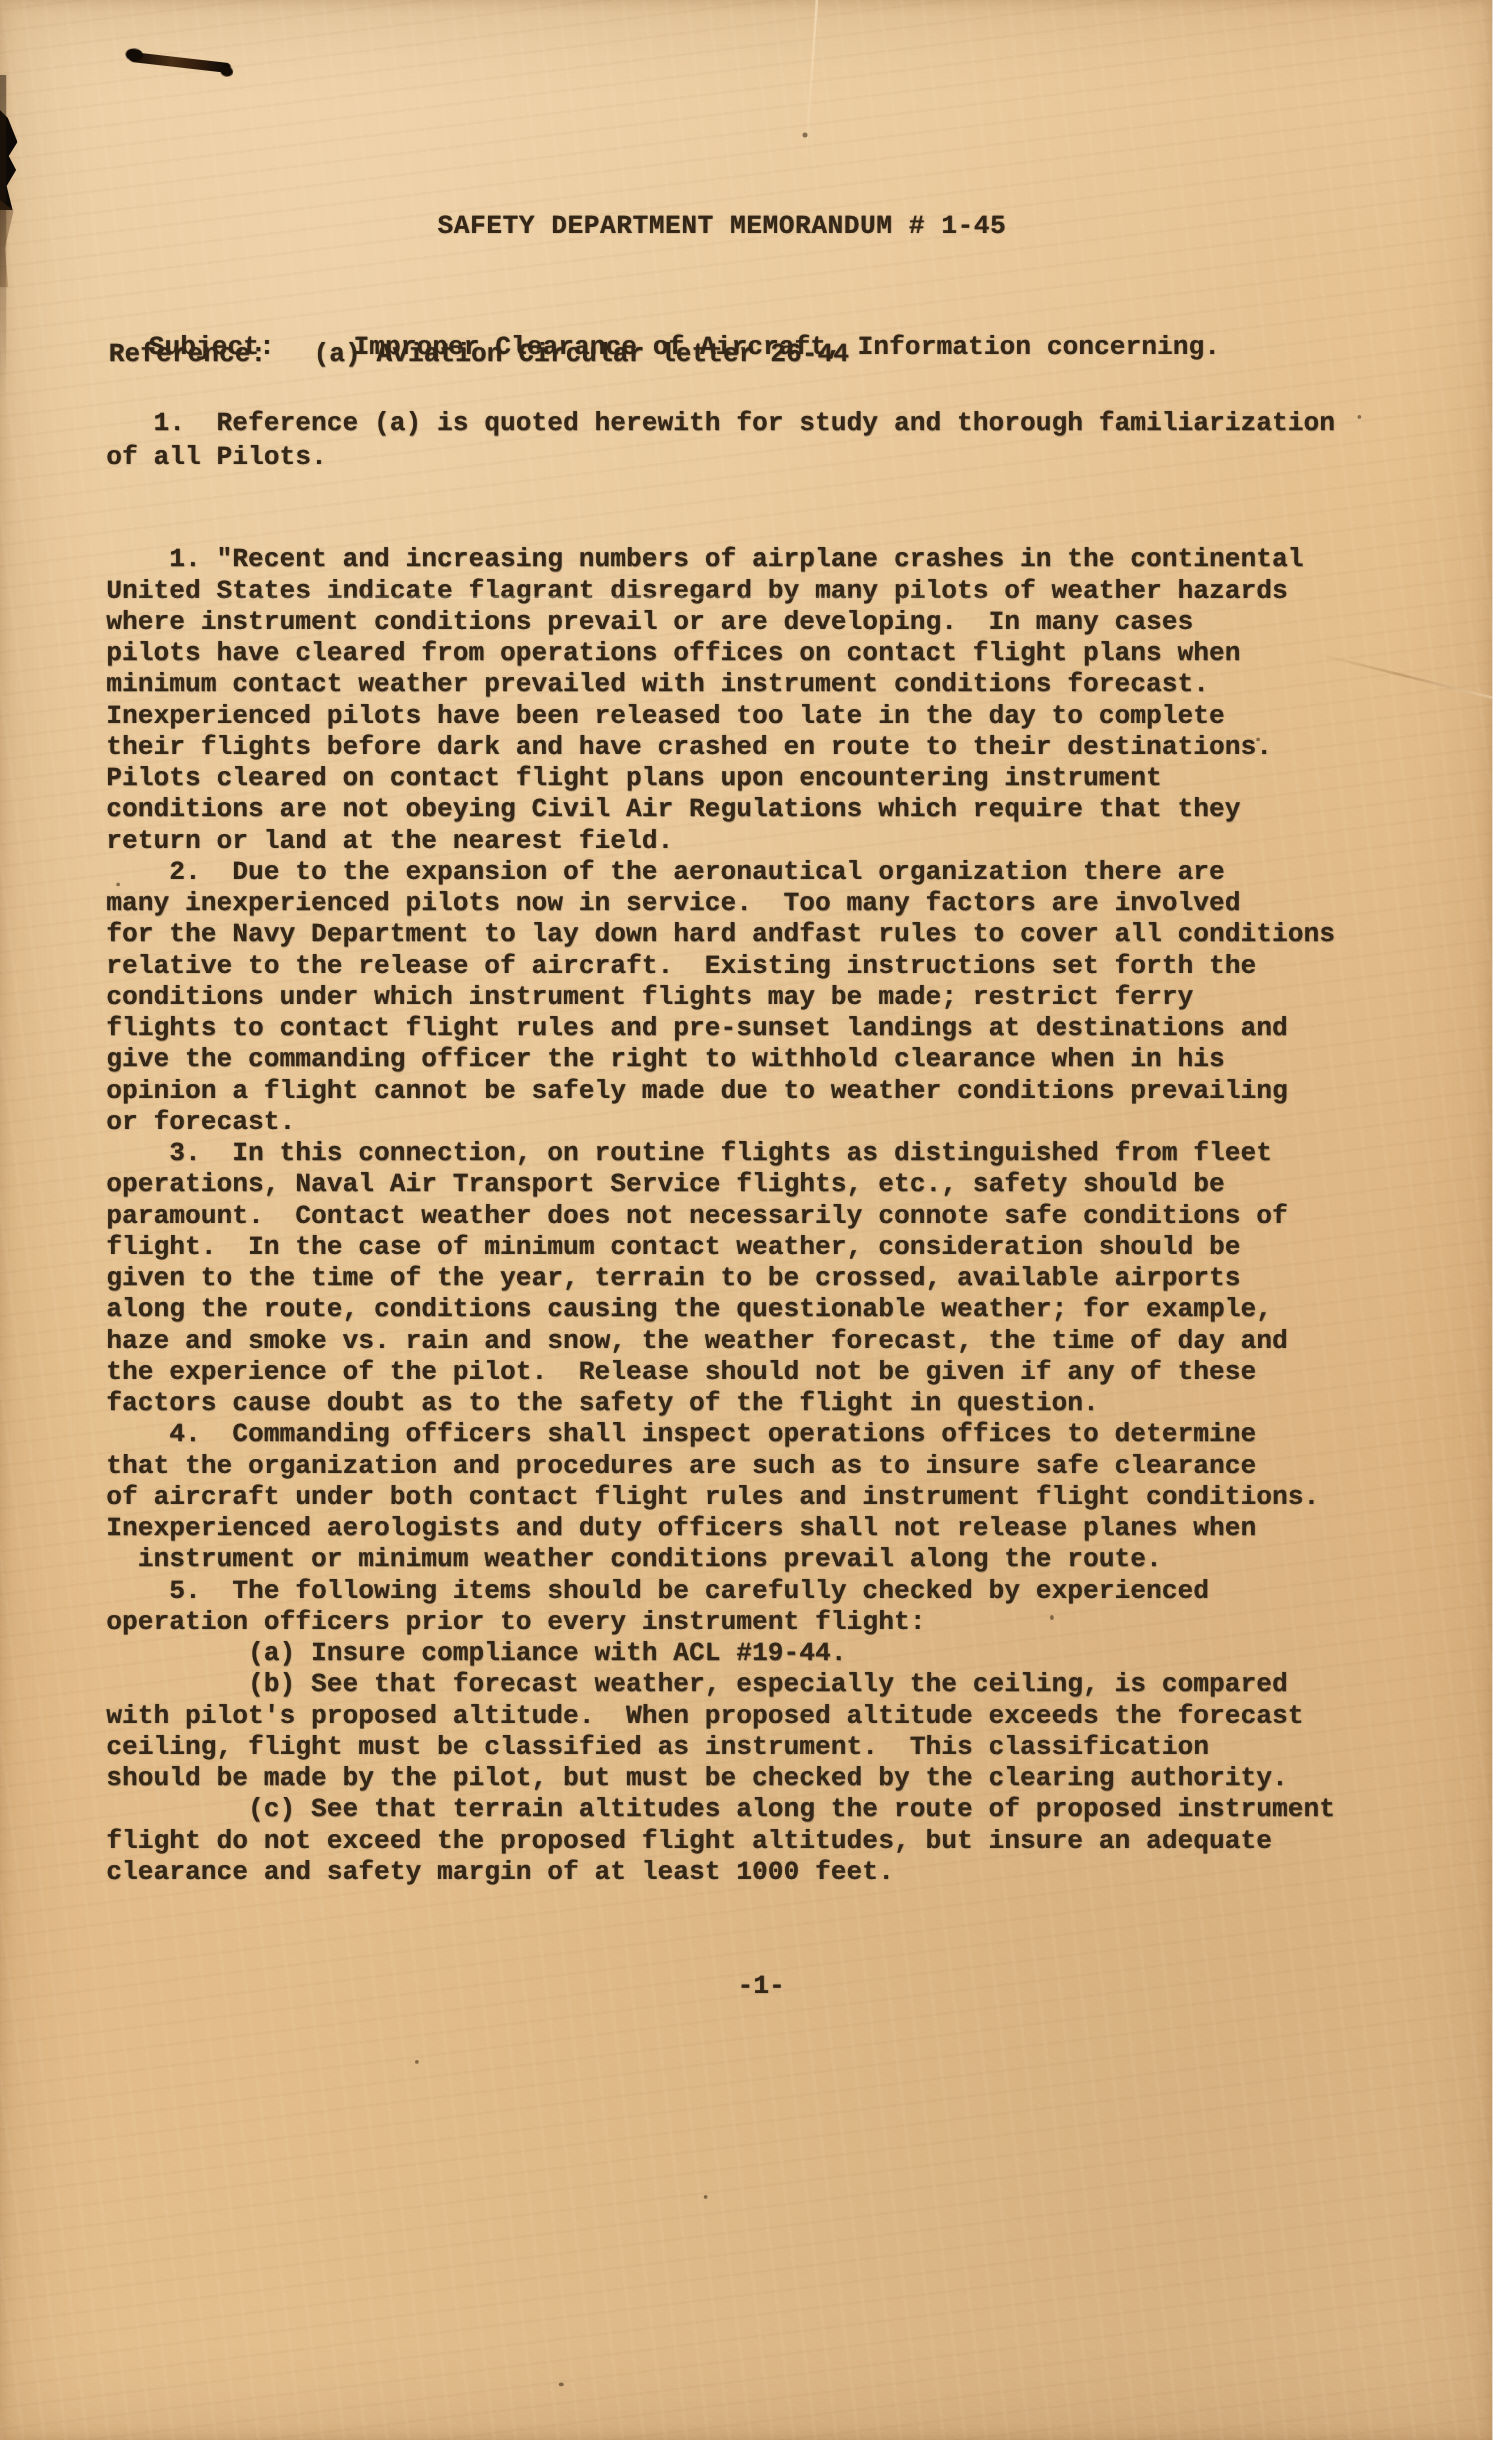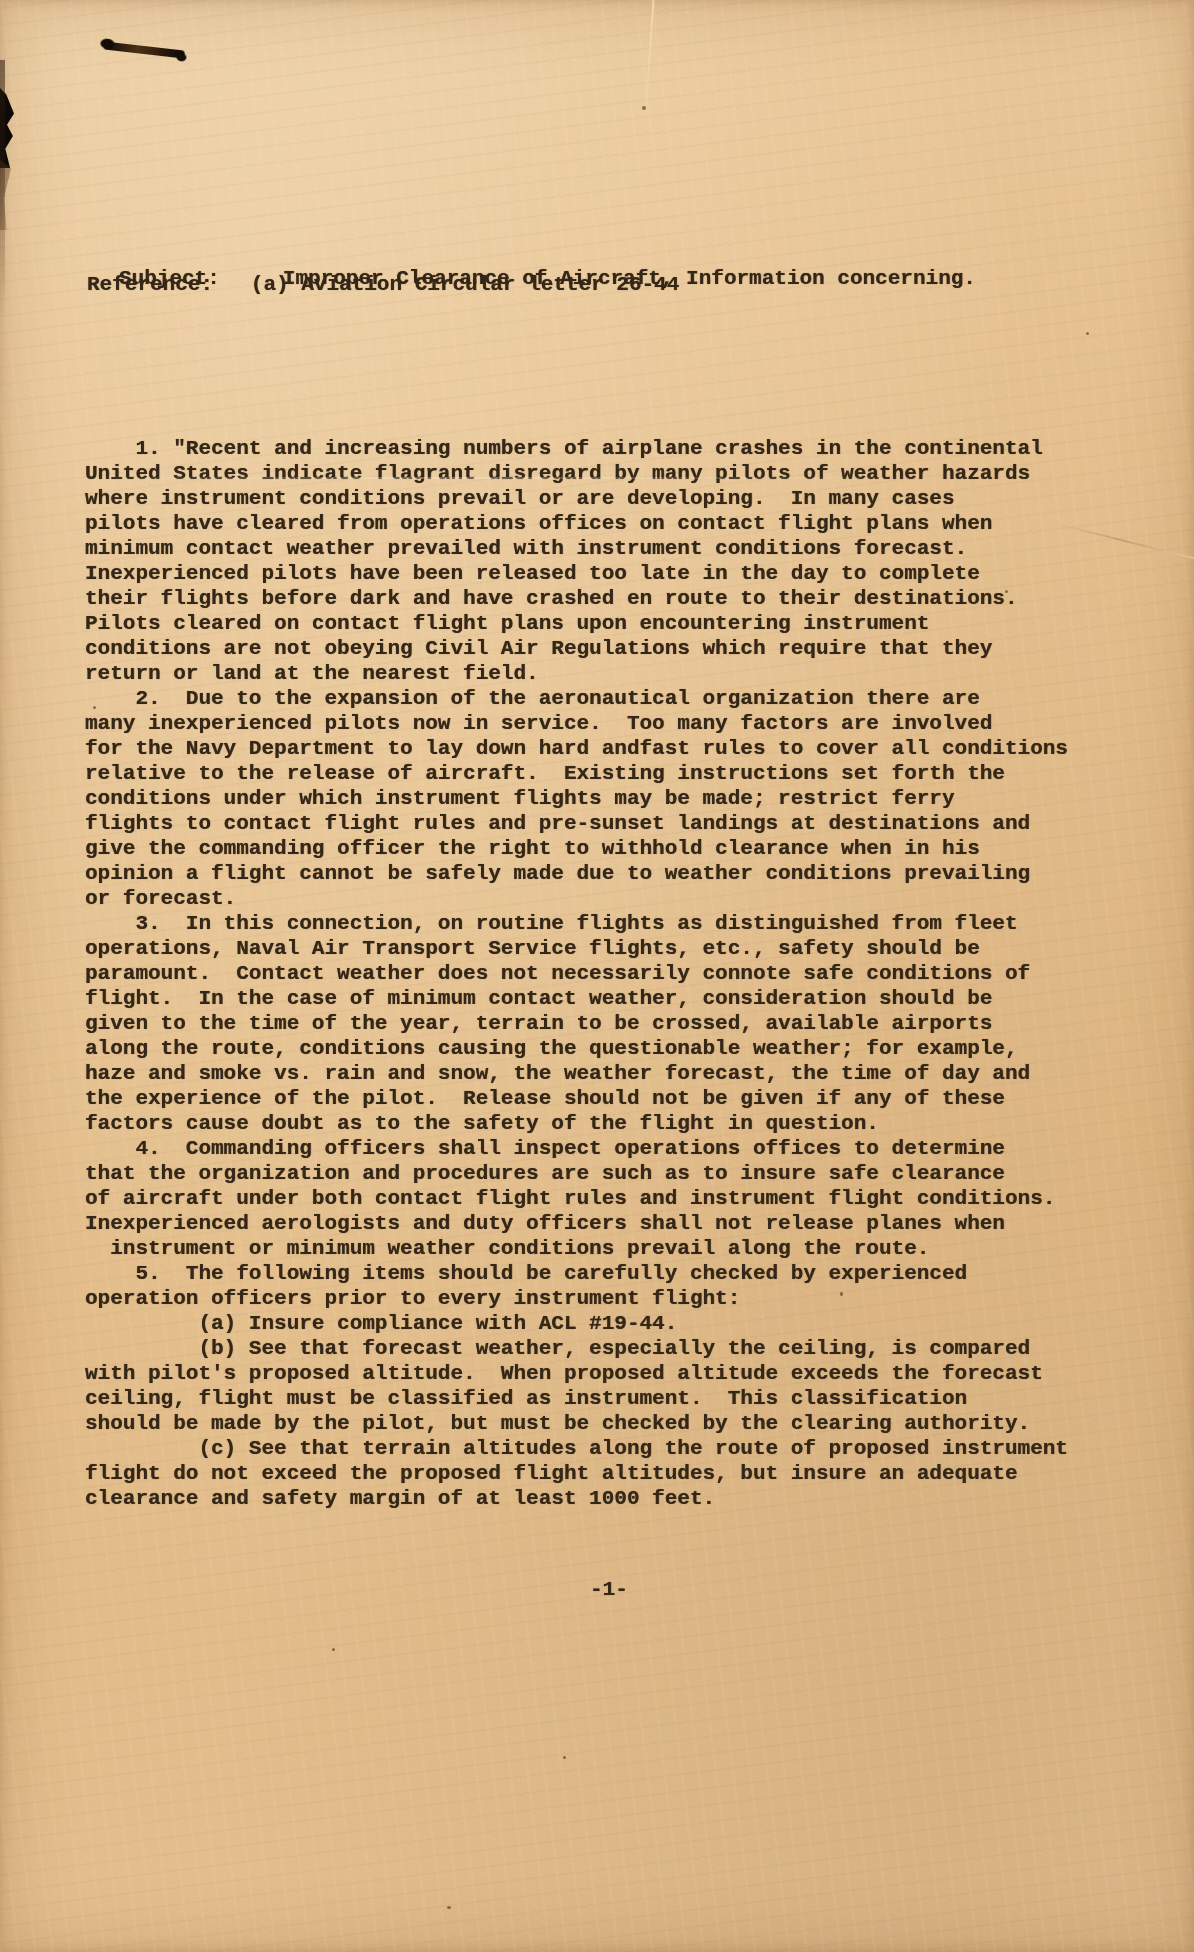--- a/index.html
+++ b/index.html
@@ -68,23 +68,25 @@
 </head>
 <body>
 
 <div class="page">
 
   <div class="tear"></div>
   <div class="tear-chip"></div>
   <div class="edge-shade"></div>
   <div class="smudge"></div>
 
+  <div class="txt title">SAFETY DEPARTMENT MEMORANDUM # 1-45</div>
   <div class="txt subject">Subject:     Improper Clearance of Aircraft, Information concerning.</div>
   <div class="txt reference">Reference:   (a) Aviation Circular letter 26-44</div>
 
+  <div class="txt intro"><div class="tline">   1.  Reference (a) is quoted herewith for study and thorough familiarization</div><div class="tline">of all Pilots.</div></div>
 
   <div class="txt bodyblock"><div class="tline">    1. "Recent and increasing numbers of airplane crashes in the continental</div><div class="tline">United States indicate flagrant disregard by many pilots of weather hazards</div><div class="tline">where instrument conditions prevail or are developing.  In many cases</div><div class="tline">pilots have cleared from operations offices on contact flight plans when</div><div class="tline">minimum contact weather prevailed with instrument conditions forecast.</div><div class="tline">Inexperienced pilots have been released too late in the day to complete</div><div class="tline">their flights before dark and have crashed en route to their destinations.</div><div class="tline">Pilots cleared on contact flight plans upon encountering instrument</div><div class="tline">conditions are not obeying Civil Air Regulations which require that they</div><div class="tline">return or land at the nearest field.</div><div class="tline">    2.  Due to the expansion of the aeronautical organization there are</div><div class="tline">many inexperienced pilots now in service.  Too many factors are involved</div><div class="tline">for the Navy Department to lay down hard andfast rules to cover all conditions</div><div class="tline">relative to the release of aircraft.  Existing instructions set forth the</div><div class="tline">conditions under which instrument flights may be made; restrict ferry</div><div class="tline">flights to contact flight rules and pre-sunset landings at destinations and</div><div class="tline">give the commanding officer the right to withhold clearance when in his</div><div class="tline">opinion a flight cannot be safely made due to weather conditions prevailing</div><div class="tline">or forecast.</div><div class="tline">    3.  In this connection, on routine flights as distinguished from fleet</div><div class="tline">operations, Naval Air Transport Service flights, etc., safety should be</div><div class="tline">paramount.  Contact weather does not necessarily connote safe conditions of</div><div class="tline">flight.  In the case of minimum contact weather, consideration should be</div><div class="tline">given to the time of the year, terrain to be crossed, available airports</div><div class="tline">along the route, conditions causing the questionable weather; for example,</div><div class="tline">haze and smoke vs. rain and snow, the weather forecast, the time of day and</div><div class="tline">the experience of the pilot.  Release should not be given if any of these</div><div class="tline">factors cause doubt as to the safety of the flight in question.</div><div class="tline">    4.  Commanding officers shall inspect operations offices to determine</div><div class="tline">that the organization and procedures are such as to insure safe clearance</div><div class="tline">of aircraft under both contact flight rules and instrument flight conditions.</div><div class="tline">Inexperienced aerologists and duty officers shall not release planes when</div><div class="tline">  instrument or minimum weather conditions prevail along the route.</div><div class="tline">    5.  The following items should be carefully checked by experienced</div><div class="tline">operation officers prior to every instrument flight:</div><div class="tline">         (a) Insure compliance with ACL #19-44.</div><div class="tline">         (b) See that forecast weather, especially the ceiling, is compared</div><div class="tline">with pilot's proposed altitude.  When proposed altitude exceeds the forecast</div><div class="tline">ceiling, flight must be classified as instrument.  This classification</div><div class="tline">should be made by the pilot, but must be checked by the clearing authority.</div><div class="tline">         (c) See that terrain altitudes along the route of proposed instrument</div><div class="tline">flight do not exceed the proposed flight altitudes, but insure an adequate</div><div class="tline">clearance and safety margin of at least 1000 feet.</div></div>
 
   <div class="txt pagenum">-1-</div>
 
   <div class="crease c1"></div>
   <div class="crease c2"></div>
   <div class="crease c3"></div>
 
   <div class="speck" style="left:642px;top:106px;width:4px;height:4px;"></div>

